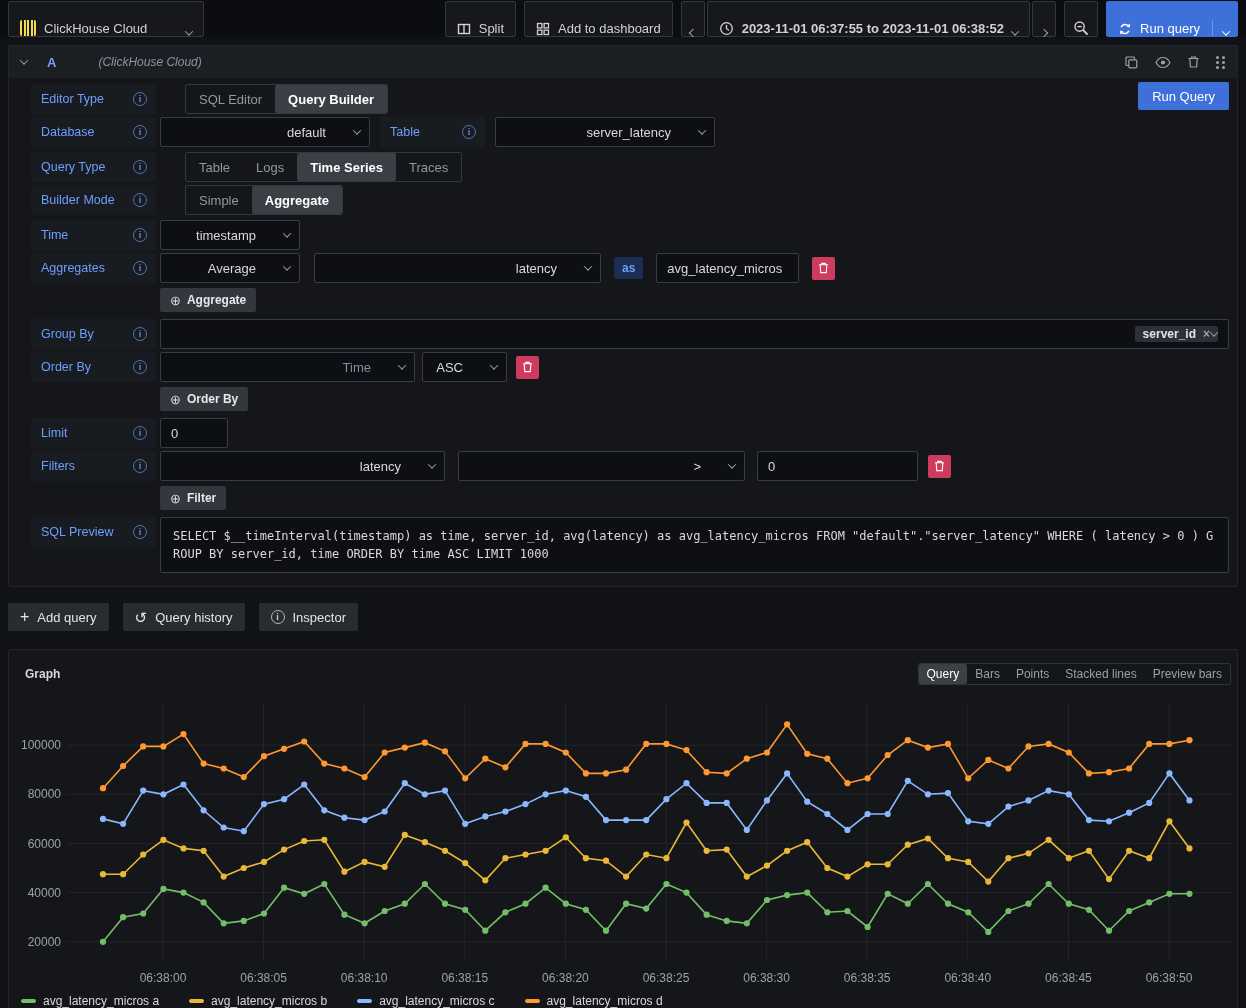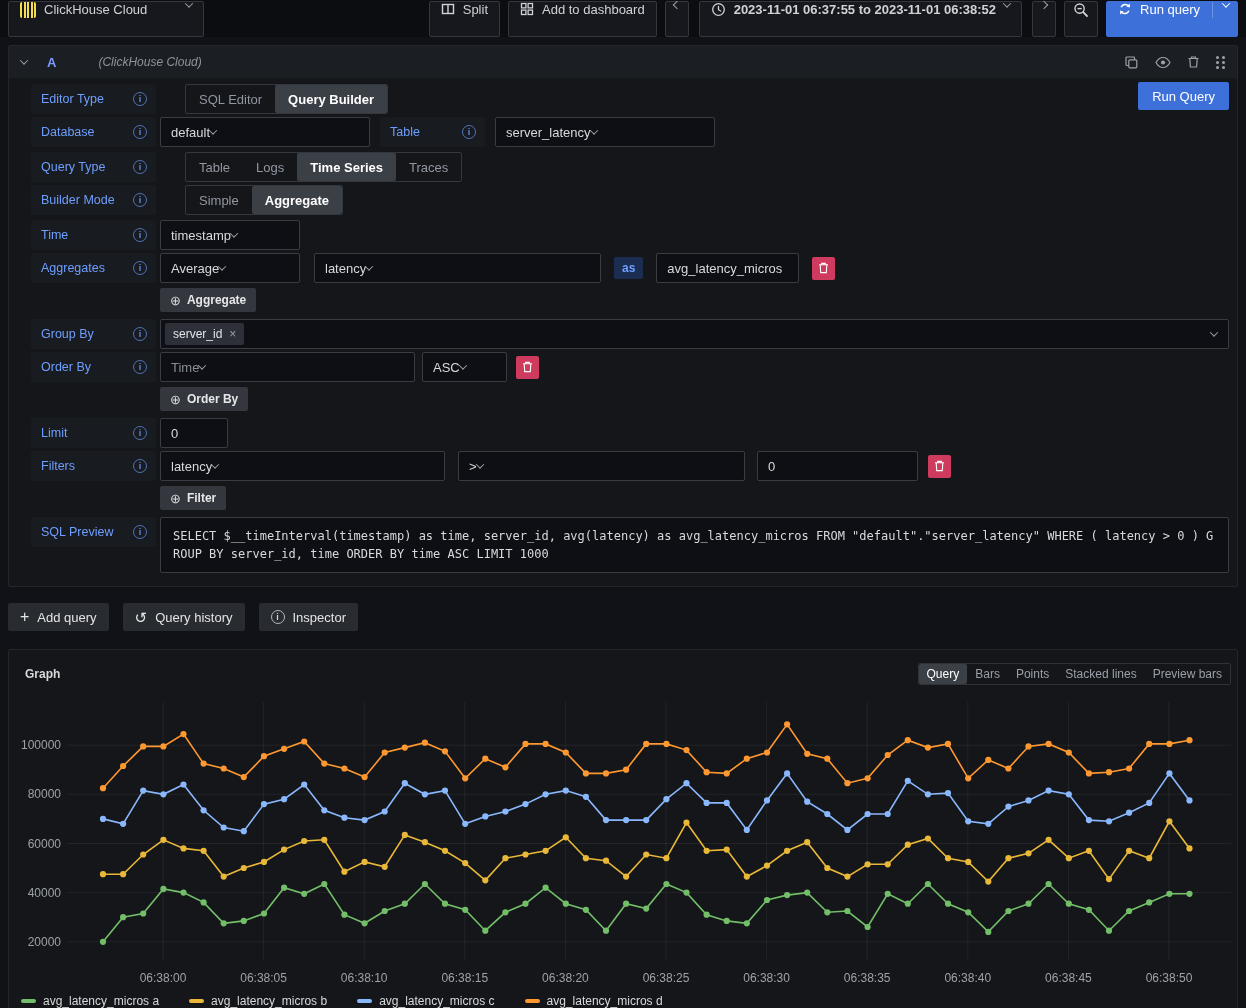--- a/index.html
+++ b/index.html
@@ -2,27 +2,27 @@
 <html><head>
 <meta charset="utf-8">
 <style>
   * { margin:0; padding:0; box-sizing:border-box; }
   body { background:#111217; font-family:"Liberation Sans", sans-serif; }
   .app { width:1246px; height:1008px; background:#111217; overflow:hidden; position:relative; }
 
   
   .topbar { height:37px; background:#0c0d10; display:flex; align-items:center; justify-content:space-between; padding:0 8px; }
   .tb-btn { height:36px; background:#16181d; border:1px solid #34373d; border-radius:2px; color:#d0d2d6;
-            font-size:13px; font-weight:500; display:flex; align-items:flex-start; gap:8px; padding:0 11px; cursor:pointer; white-space:nowrap; }
+            font-size:13px; font-weight:500; display:flex; align-items:flex-end; gap:8px; padding:0 11px; cursor:pointer; white-space:nowrap; }
   .ds-btn { width:196px; justify-content:flex-start; }
   .ds-btn .chv { margin-left:auto; }
   .logo { width:16px; height:16px; border-radius:2px; flex:0 0 16px;
           background:repeating-linear-gradient(90deg,#f4dd4c 0 2px,#15171b 2px 3.6px); }
   .tb-right { display:flex; align-items:center; gap:8px; }
-  .time-group { display:flex; gap:10px; }
+  .time-group { display:flex; gap:2px; }
   .icon-btn { padding:0 8px; }
   .run-btn { background:#3d71d9; border-color:#3d71d9; color:#fff; padding-right:8px; }
   .run-btn .divider { width:1px; height:16px; background:rgba(255,255,255,.25); margin:0 2px 0 4px; }
 
   
   .chv { display:inline-block; width:6px; height:6px; border-right:1.6px solid currentColor; border-bottom:1.6px solid currentColor; }
   .chv.down  { transform:rotate(45deg) translate(-1px,-1px); }
   .chv.left  { transform:rotate(135deg); }
   .chv.right { transform:rotate(-45deg); }
   .muted { color:#9da2a8; }
@@ -44,40 +44,40 @@
   .qbody { padding:6px 8px 10px 22px; }
   .qrow { display:flex; margin-bottom:3px; }
   .qlabel { width:125px; min-width:125px; height:30px; background:#181b20; color:#6e9fff; font-size:12.5px; font-weight:500;
             display:flex; align-items:center; justify-content:space-between; padding:0 9px 0 10px; margin-right:4px; border-radius:2px; }
   .inline-label { width:105px; min-width:105px; margin:0 10px; }
   .info { width:14px; height:14px; min-width:14px; border:1px solid rgba(110,159,255,.65); border-radius:50%; color:rgba(110,159,255,.85);
           font-size:9px; font-weight:700; display:flex; align-items:center; justify-content:center; font-style:normal; }
   .info::after { content:"i"; }
 
   .select, .tinput { height:30px; background:#0d0f14; border:1px solid #393c43; border-radius:2px; color:#d8d9da; font-size:13px; }
-  .select { display:flex; align-items:center; justify-content:flex-start; padding:0 9px 0 10px; cursor:pointer; }
+  .select { display:flex; align-items:center; justify-content:flex-end; padding:0 9px 0 10px; cursor:pointer;gap:28px; }
   .tinput { padding:0 10px; font-family:"Liberation Sans",sans-serif; outline:none; }
   .placeholder { color:#878d96; }
 
   .tabs { display:flex; border:1px solid #34373d; border-radius:2px; background:#14161a; align-items:stretch; height:30px; overflow:hidden;margin-left:25px; }
   .tabs .tab { display:flex; align-items:center; padding:0 13px; color:#9197a0; font-size:13px; font-weight:500; cursor:pointer; }
   .tabs .tab.sel { background:#3b3f46; color:#fff; font-weight:700; border-radius:2px; }
 
   .add-btn { height:24px; background:#34373e; border-radius:2px; color:#e6e7e9; font-size:12px; font-weight:600;
              display:inline-flex; align-items:center; gap:6px; padding:0 10px; margin:2px 0 7px 129px; cursor:pointer; }
   .oplus { font-size:13px; font-weight:400; color:#d8d9da; }
 
   .as-chip { height:22px; align-self:center; padding:0 8px; background:#1c2d52; color:#6e9fff; font-weight:700; font-size:12px;
              border-radius:2px; display:flex; align-items:center; }
   .trash-btn { width:23px; height:23px; min-width:23px; align-self:center; background:#cf3b5e; border:none; border-radius:2px;
                display:flex; align-items:center; justify-content:center; cursor:pointer; }
 
   .gb-field { flex:1; display:flex; align-items:center; padding:0 10px 0 4px; position:relative; }
-  .chip { background:#2d3038; border-radius:2px; padding:0 8px; height:22px; display:flex; align-items:center; gap:7px;
-          color:#e3e4e6; font-size:12px; }
+  .chip { background:#2d3038; border-radius:2px; padding:0 8px; height:16px; display:flex; align-items:center; gap:7px;
+          color:#e3e4e6; font-size:12px;font-weight:bold; }
   .chip .x-icon { color:#9aa0a8; font-size:12px; cursor:pointer; }
   .chip .x-icon::after { content:"×"; }
   .gb-field .chv { position:absolute; right:11px; }
 
   .sql-box { flex:1; background:#0d0f14; border:1px solid #393c43; border-radius:2px; padding:9px 12px;
              font-family:"DejaVu Sans Mono", monospace; font-size:12px; line-height:18px; color:#d8d9da;
              word-break:break-all; white-space:pre-wrap; }
 
   .run-query-editor { position:absolute; top:36px; right:8px; height:28px; background:#3d71d9; border:none; border-radius:2px;
                       color:#fff; font-size:13px; font-weight:500; padding:0 14px; cursor:pointer; font-family:inherit; }

